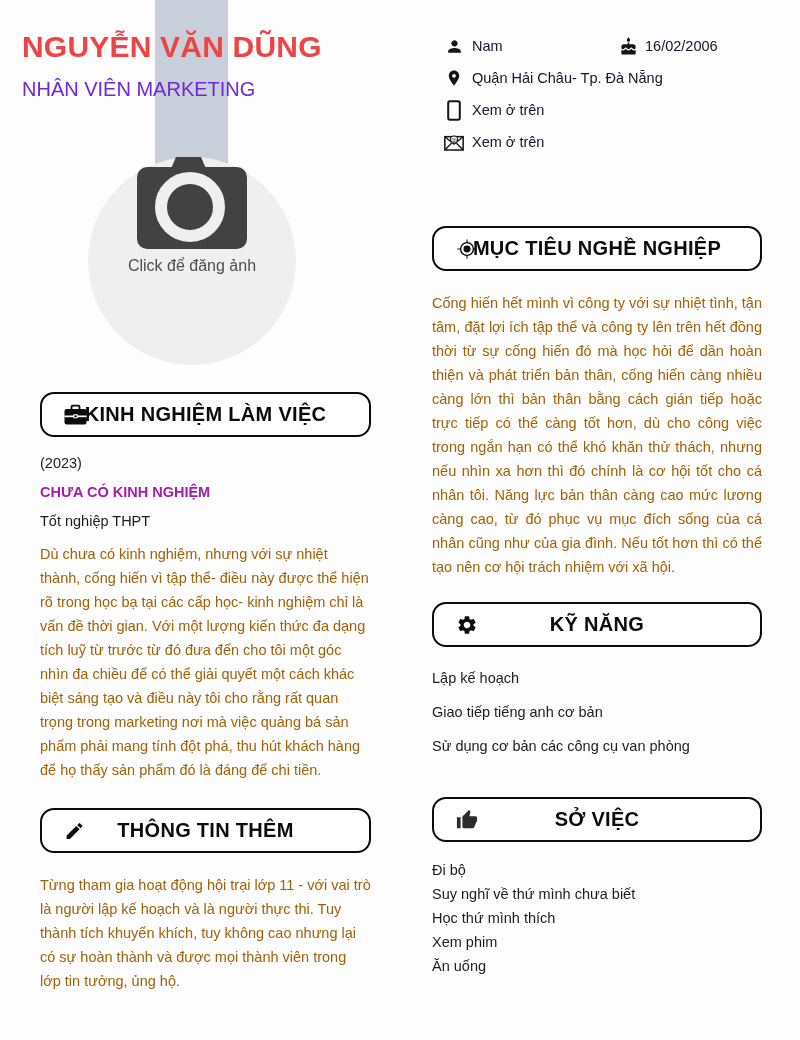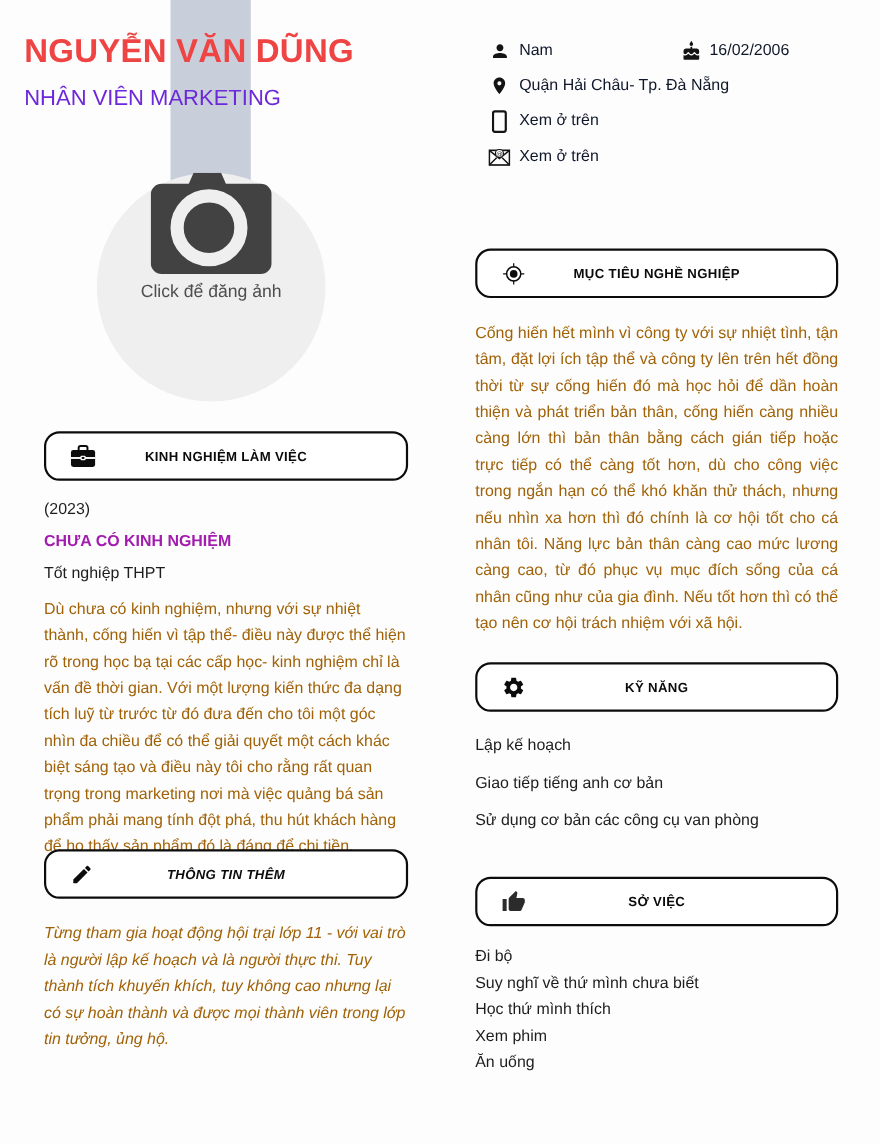--- a/index.html
+++ b/index.html
@@ -65,21 +65,21 @@
     position:relative; height:45px;
     border:2px solid #0c0c0c; border-radius:14px;
     background:#fff;
     display:flex; align-items:center; justify-content:center;
   }
   .sec-icon {
     position:absolute; left:22px; top:50%; transform:translateY(-50%);
     display:flex; align-items:center;
   }
   .sec-title {
-    font-size:12px; font-weight:700; color:#0b0b0b; letter-spacing:.3px;
+    font-size:20px; font-weight:700; color:#0b0b0b; letter-spacing:.3px;
     white-space:nowrap;
   }
 
   
   .meta     { margin-top:19px; font-size:14.5px; line-height:15px; }
   .exp-head { margin-top:14px; font-size:14.5px; line-height:15px; font-weight:700; color:#a21caf; }
   .exp-sub  { margin-top:14px; font-size:14.5px; line-height:15px; }
   .para {
     margin-top:13px; font-size:14.5px; line-height:24px; color:#a16207;
   }
@@ -87,21 +87,21 @@
   .para.mt20 { margin-top:20px; }
 
   ul.plain { list-style:none; }
   .skills-list  { margin-top:14px; }
   .skills-list li  { font-size:14.5px; line-height:34px; }
   .hobbies-list { margin-top:16px; }
   .hobbies-list li { font-size:14.5px; line-height:24px; }
 
   
   #sec-experience { top:392px; }
-  #sec-additional { top:772px;font-style:italic; }
+  #sec-additional { top:808px; }
   #sec-objective  { top:226px; }
   #sec-skills     { top:602px; }
   #sec-hobbies    { top:797px; }
 </style>
 </head>
 <body>
 
 <div class="page">
 
   <div class="accent-bar"></div>

